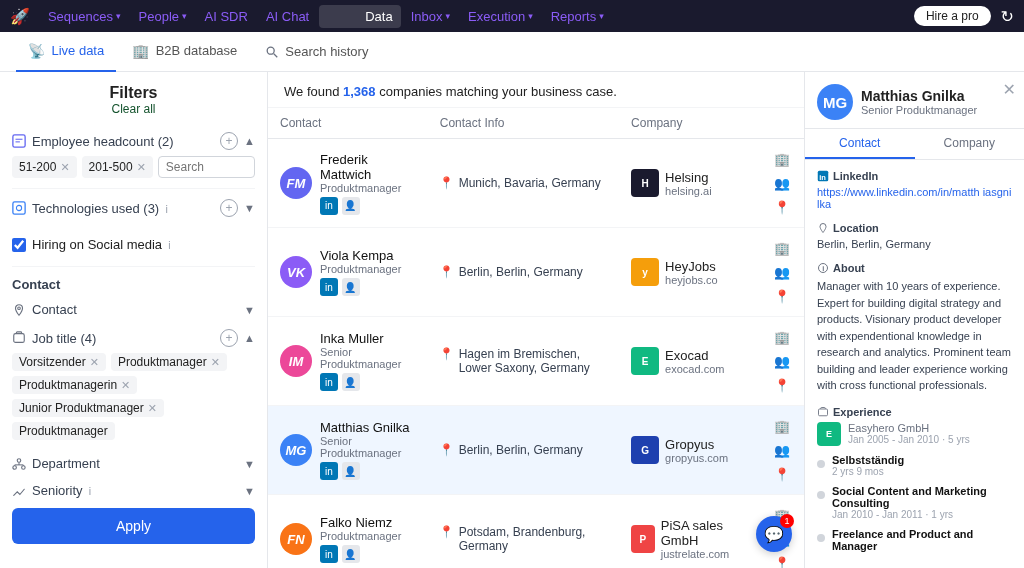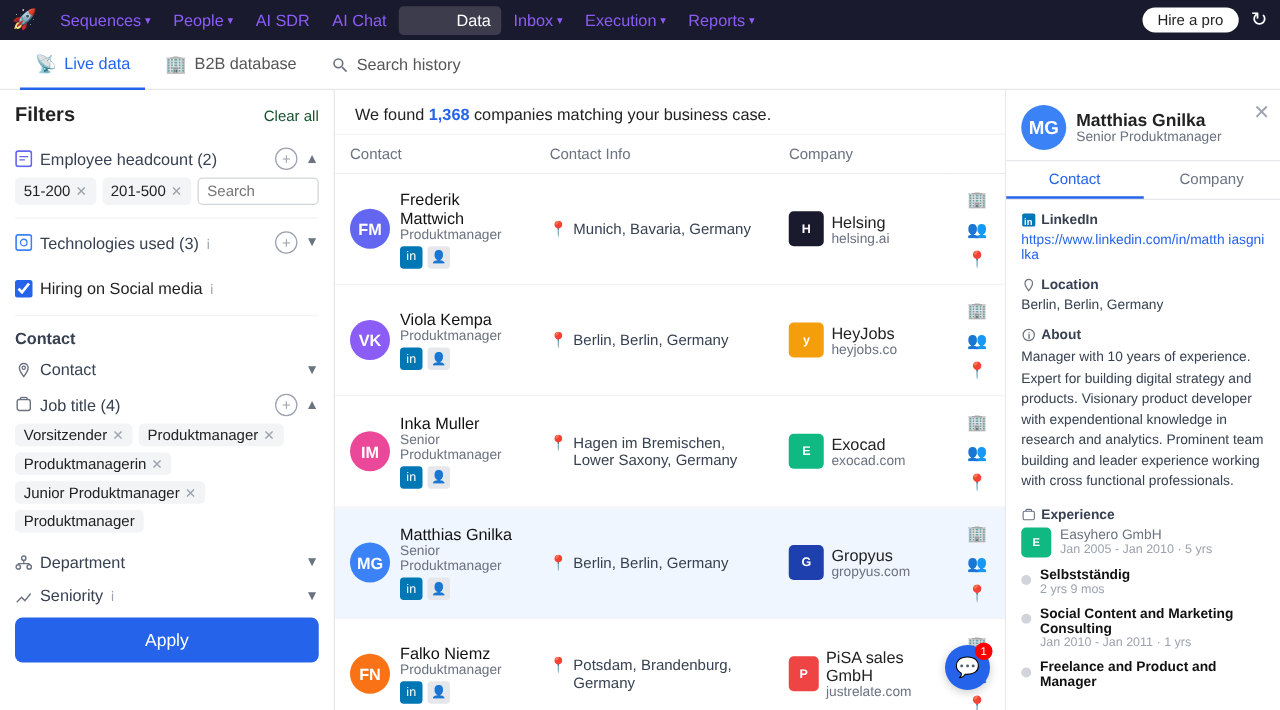--- a/index.html
+++ b/index.html
@@ -19,21 +19,21 @@
     .sub-tab { display: flex; align-items: center; gap: 6px; padding: 0 12px; height: 40px; font-size: 13px; color: #555; cursor: pointer; border-bottom: 2px solid transparent; }
     .sub-tab.active { color: #2563eb; border-bottom-color: #2563eb; font-weight: 500; }
     .search-tab { display: flex; align-items: center; gap: 6px; padding: 0 12px; color: #555; cursor: pointer; font-size: 13px; }
     .search-tab svg { width: 14px; height: 14px; }
 
     
     .main-layout { display: flex; height: calc(568px - 72px); }
 
     
     .sidebar { width: 268px; border-right: 1px solid #e5e7eb; padding: 12px; overflow-y: auto; flex-shrink: 0; }
-    .sidebar-header { display: flex; justify-content: space-between; align-items: center; margin-bottom: 10px; }
+    .sidebar-header { display: flex; justify-content: space-between; align-items: center; margin-bottom: 10px; flex-direction: column; }
     .sidebar-title { font-size: 16px; font-weight: 600; }
     .clear-all { color: #14532d; font-size: 12px; cursor: pointer; }
     .filter-section { margin-bottom: 10px; }
     .filter-row { display: flex; align-items: center; justify-content: space-between; padding: 6px 0; cursor: pointer; gap: 36px; }
     .filter-label { display: flex; align-items: center; gap: 6px; font-size: 13px; color: #374151; }
     .filter-label svg { width: 14px; height: 14px; }
     .filter-actions { display: flex; align-items: center; gap: 6px; }
     .tags-row { display: flex; flex-wrap: wrap; gap: 5px; margin-bottom: 6px; }
     .tag { display: flex; align-items: center; background: #f3f4f6; border-radius: 4px; padding: 2px 7px; font-size: 12px; gap: 4px; }
     .tag-x { color: #9ca3af; cursor: pointer; font-size: 11px; }
@@ -50,21 +50,21 @@
     .content { flex: 1; overflow: hidden; display: flex; flex-direction: column; }
     .content-header { padding: 12px 16px 8px; border-bottom: 1px solid #f3f4f6; }
     .result-count { color: #2563eb; font-weight: 600; }
     .table-wrap { flex: 1; overflow-y: auto; }
     table { width: 100%; border-collapse: collapse; }
     thead th { padding: 8px 12px; text-align: left; font-size: 12px; font-weight: 500; color: #6b7280; border-bottom: 1px solid #e5e7eb; background: #fff; position: sticky; top: 0; }
     tbody tr { border-bottom: 1px solid #f3f4f6; cursor: pointer; }
     tbody tr.selected { background: #eff6ff; }
     td { padding: 10px 12px; vertical-align: middle; }
     .person-row { display: flex; align-items: center; gap: 8px; }
-    .avatar { width: 32px; height: 32px; border-radius: 50%; background: #d1d5db; flex-shrink: 0; overflow: hidden; display: flex; align-items: center; justify-content: center; font-size: 13px; font-weight: 600; color: #fff; }
+    .avatar { width: 32px; height: 32px; border-radius: 50%; background: #d1d5db; flex-shrink: 0; overflow: hidden; display: flex; align-items: center; justify-content: center; font-size: 13px; font-weight: 600; color: #fff; font-style: italic; }
     .person-name { font-size: 13px; font-weight: 500; color: #111; }
     .person-title { font-size: 11px; color: #6b7280; }
     .person-icons { display: flex; gap: 4px; margin-top: 3px; }
     .icon-btn { width: 18px; height: 18px; border-radius: 3px; background: #e5e7eb; display: flex; align-items: center; justify-content: center; font-size: 10px; }
     .location-cell { font-size: 12px; color: #374151; display: flex; align-items: flex-start; gap: 4px; }
     .location-pin { color: #9ca3af; font-size: 12px; }
     .company-row { display: flex; align-items: center; gap: 6px; }
     .company-logo { width: 28px; height: 28px; border-radius: 4px; background: #f3f4f6; display: flex; align-items: center; justify-content: center; font-size: 10px; font-weight: 700; }
     .company-name { font-size: 13px; font-weight: 500; }
     .company-url { font-size: 11px; color: #6b7280; }

